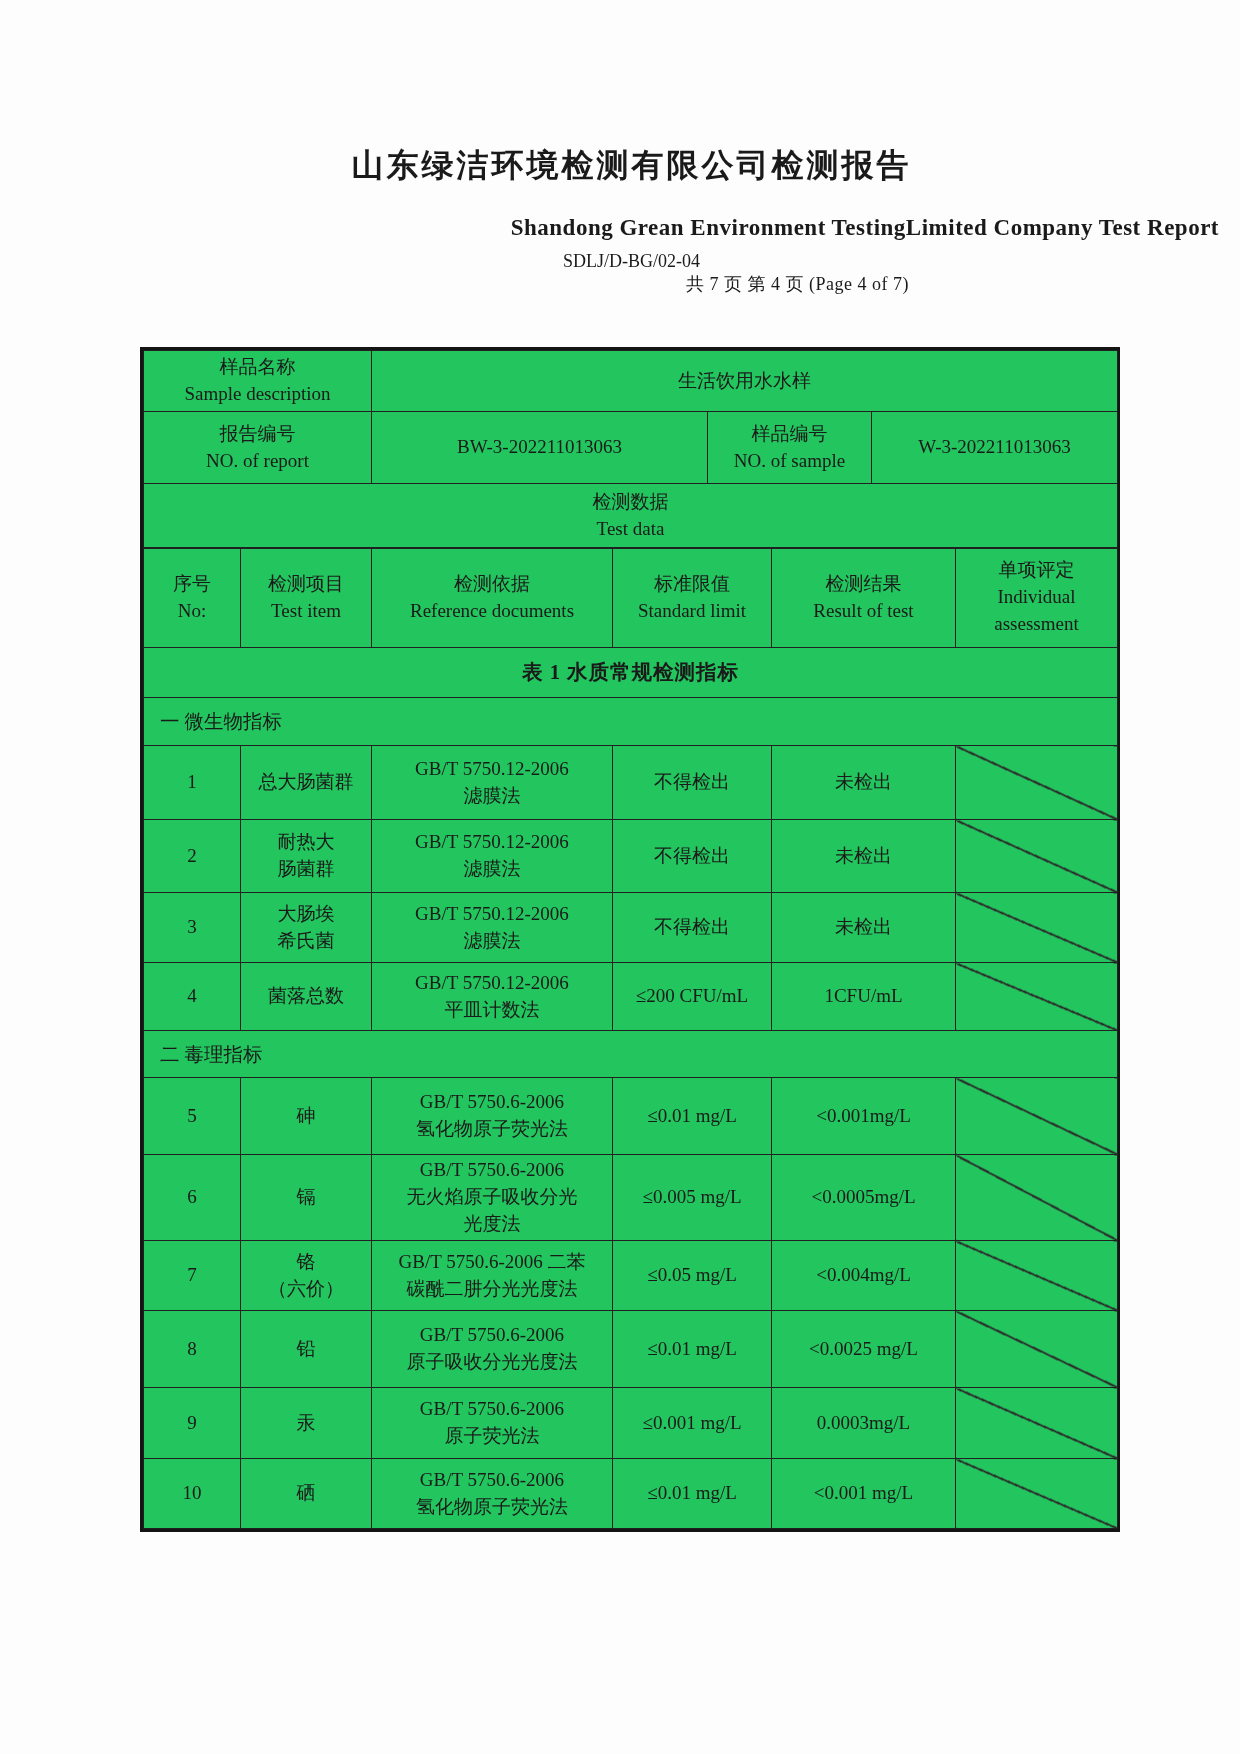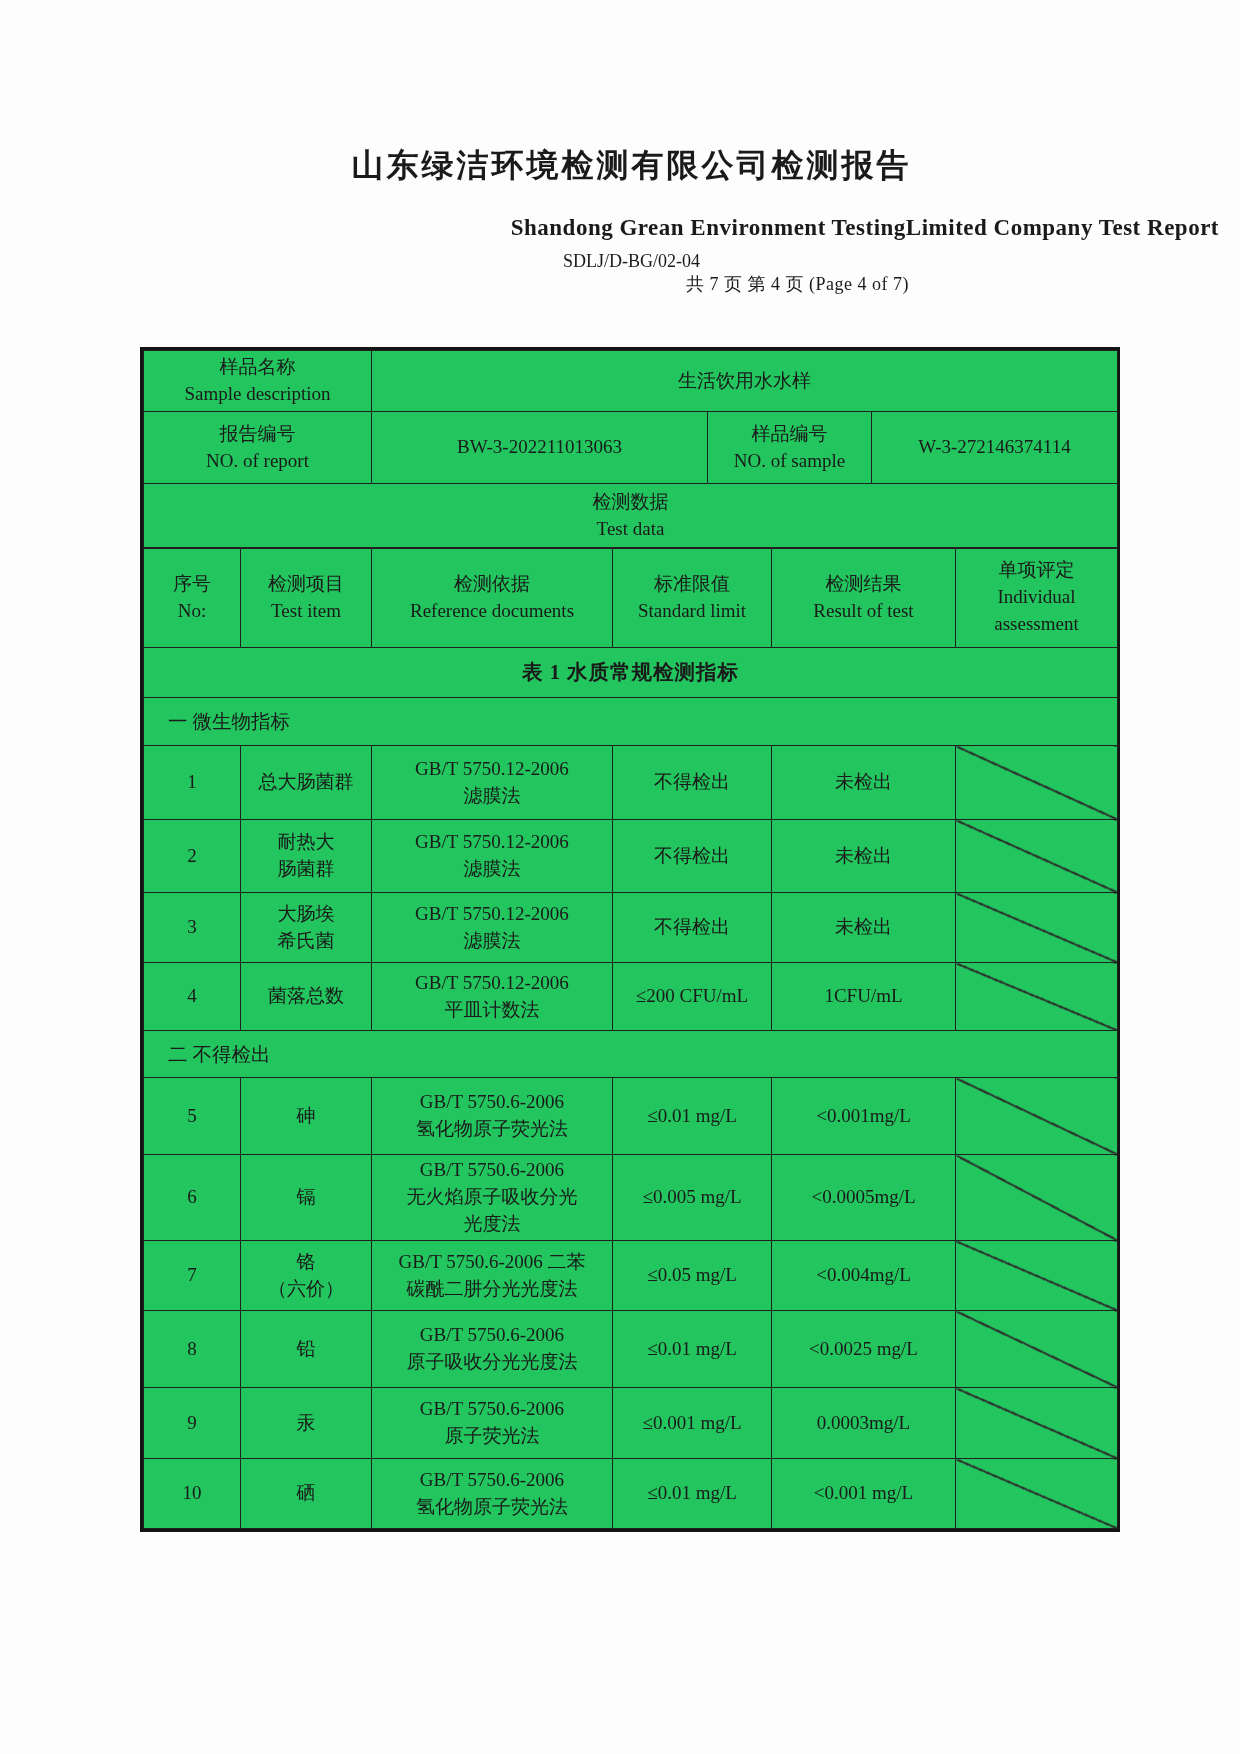--- a/index.html
+++ b/index.html
@@ -20,21 +20,21 @@
   }
   table { width:100%; table-layout:fixed; border-collapse:collapse; }
   table + table { margin-top:-1.6px; }
   td,th {
     border:1.6px solid #202020; padding:2px 4px;
     text-align:center; vertical-align:middle;
     font-weight:normal; font-size:19px; line-height:1.42;
     overflow:hidden;
   }
   .pre { white-space:pre-line; }
-  .sec td { text-align:left; padding-left:24px; font-size:19.5px; }
+  .sec td { text-align:left; padding-left:16px; font-size:19.5px; }
   .tbl-title td { font-weight:bold; font-size:20.5px; letter-spacing:1px; }
   .note-label { font-size:19px; }
   .slash {
     background:linear-gradient(to top right,
       transparent calc(50% - 1px), #2b2b2b calc(50% - 1px),
       #2b2b2b calc(50% + 1px), transparent calc(50% + 1px));
   }
 </style>
 </head>
 <body>
@@ -58,21 +58,21 @@
       <td class="pre">样品名称
 Sample description</td>
       <td colspan="3">生活饮用水水样</td>
     </tr>
     <tr style="height:72px">
       <td class="pre">报告编号
 NO. of report</td>
       <td>BW-3-202211013063</td>
       <td class="pre">样品编号
 NO. of sample</td>
-      <td>W-3-272146374114</td>
+      <td>W-3-202211013063</td>
     </tr>
     <tr style="height:65px">
       <td colspan="4" class="pre">检测数据
 Test data</td>
     </tr>
   </tbody>
     </table>
 
   <table>
     <colgroup>
@@ -142,21 +142,21 @@
       <td>4</td>
       <td class="pre">菌落总数</td>
       <td class="pre">GB/T 5750.12-2006
 平皿计数法</td>
       <td>≤200 CFU/mL</td>
       <td>1CFU/mL</td>
       <td class="slash"></td>
     </tr>
 
     <tr style="height:47px" class="sec">
-      <td colspan="6">二  不得检出</td>
+      <td colspan="6">二  毒理指标</td>
     </tr>
 
     <tr style="height:77px">
       <td>5</td>
       <td class="pre">砷</td>
       <td class="pre">GB/T 5750.6-2006
 氢化物原子荧光法</td>
       <td>≤0.01 mg/L</td>
       <td>&lt;0.001mg/L</td>
       <td class="slash"></td>

